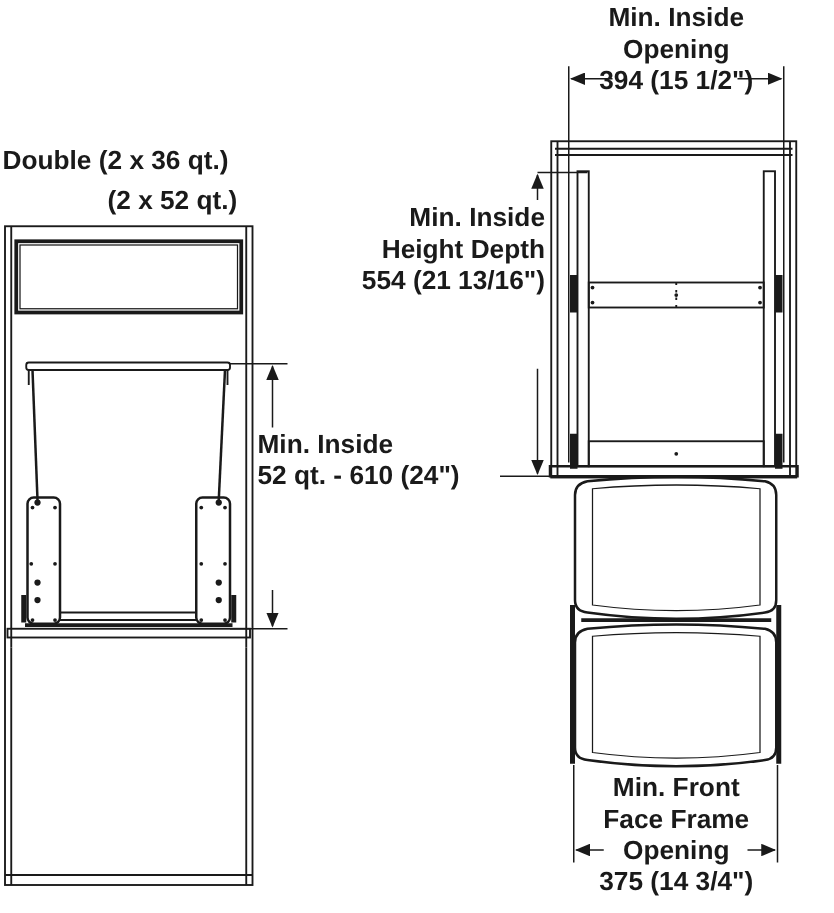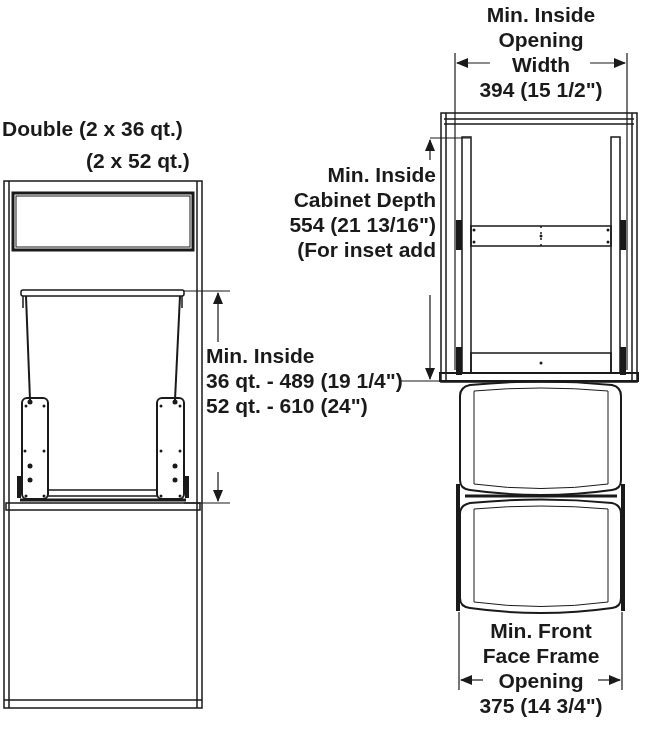--- a/index.html
+++ b/index.html
@@ -147,34 +147,31 @@
 <div class="lbl left" style="left:2px; top:116px;">
   <div>Double (2 x 36 qt.)</div>
 </div>
 <div class="lbl left" style="left:86px; top:148px;">
   <div>(2 x 52 qt.)</div>
 </div>
 
 <div class="lbl center" style="left:441px; top:2px; width:200px;">
   <div>Min. Inside</div>
   <div>Opening</div>
-  <div>Width</div>
   <div>394 (15 1/2")</div>
 </div>
 
 <div class="lbl right" style="left:236px; top:162px; width:200px;">
   <div>Min. Inside</div>
-  <div>Cabinet Depth</div>
+  <div>Height Depth</div>
   <div>554 (21 13/16")</div>
-  <div>(For inset add</div>
 </div>
 
 <div class="lbl left" style="left:206px; top:343px;">
   <div>Min. Inside</div>
-  <div>36 qt. - 489 (19 1/4")</div>
   <div>52 qt. - 610 (24")</div>
 </div>
 
 <div class="lbl center" style="left:441px; top:618px; width:200px;">
   <div>Min. Front</div>
   <div>Face Frame</div>
   <div>Opening</div>
   <div>375 (14 3/4")</div>
 </div>
 

